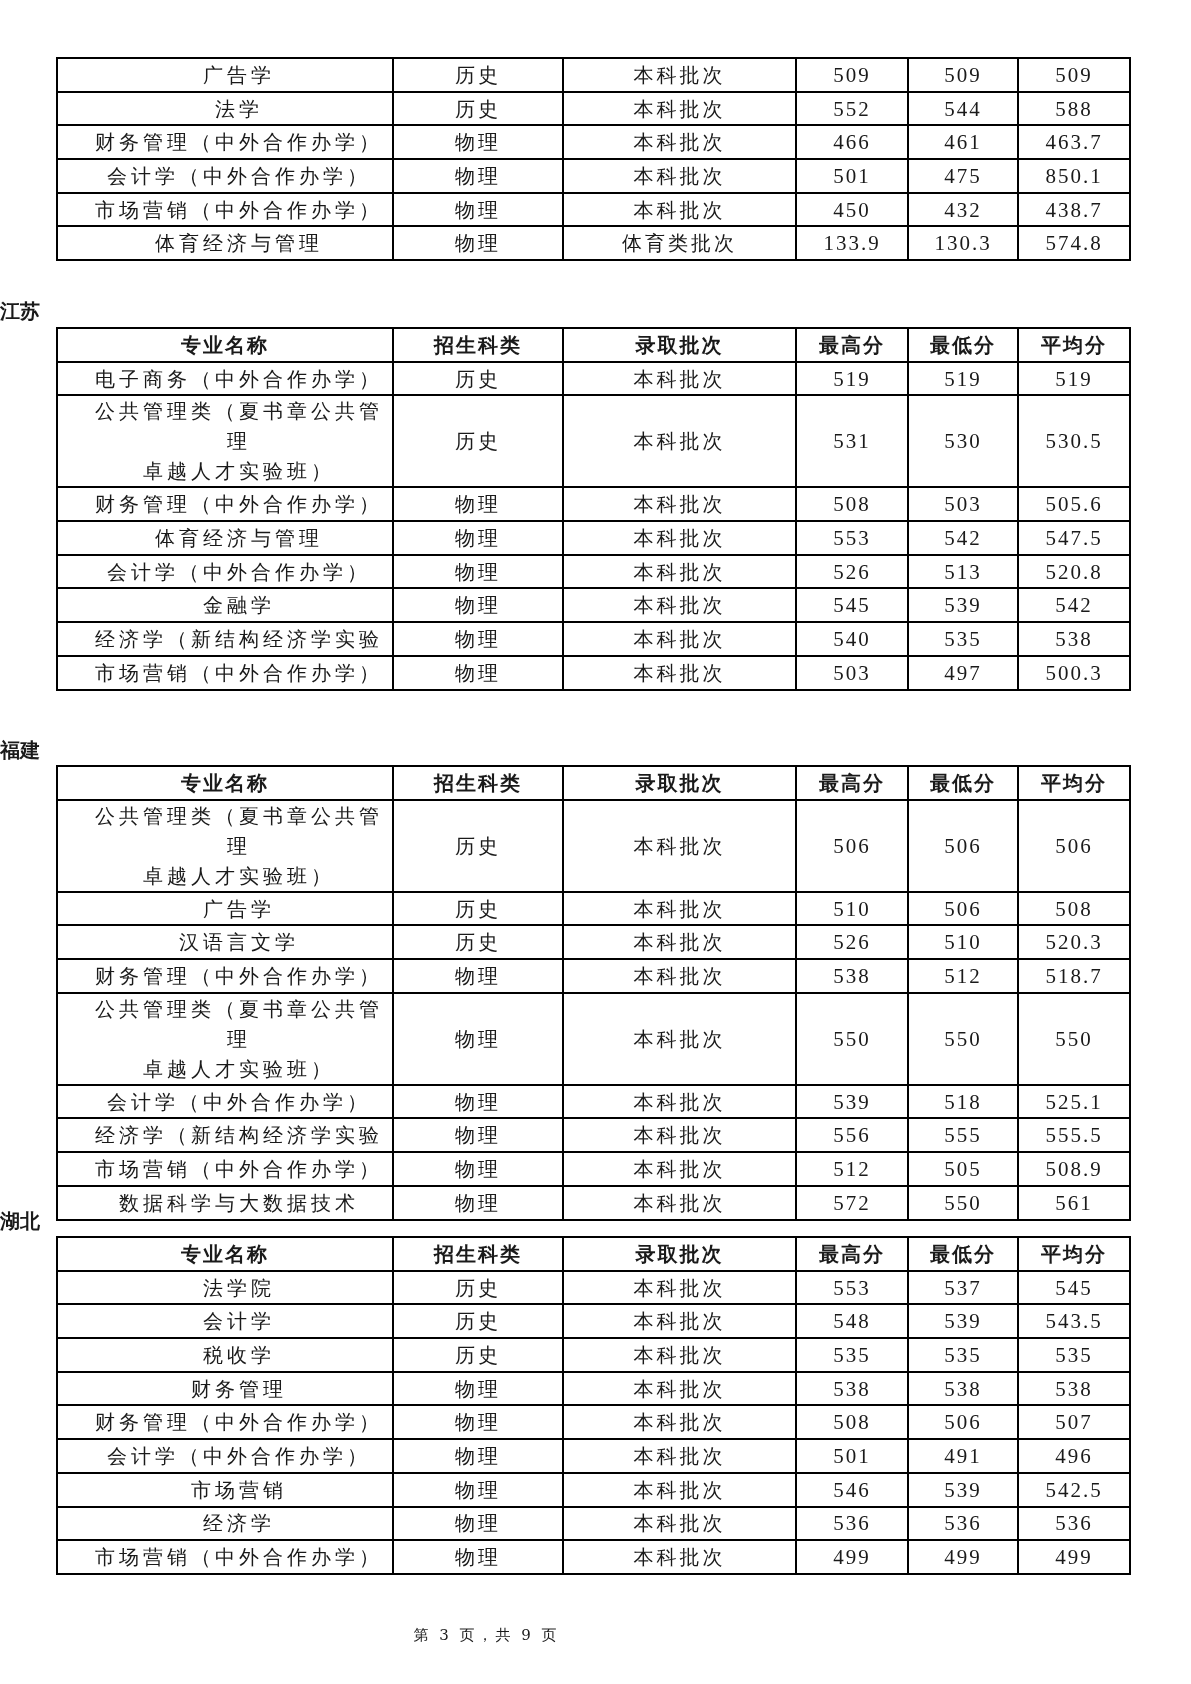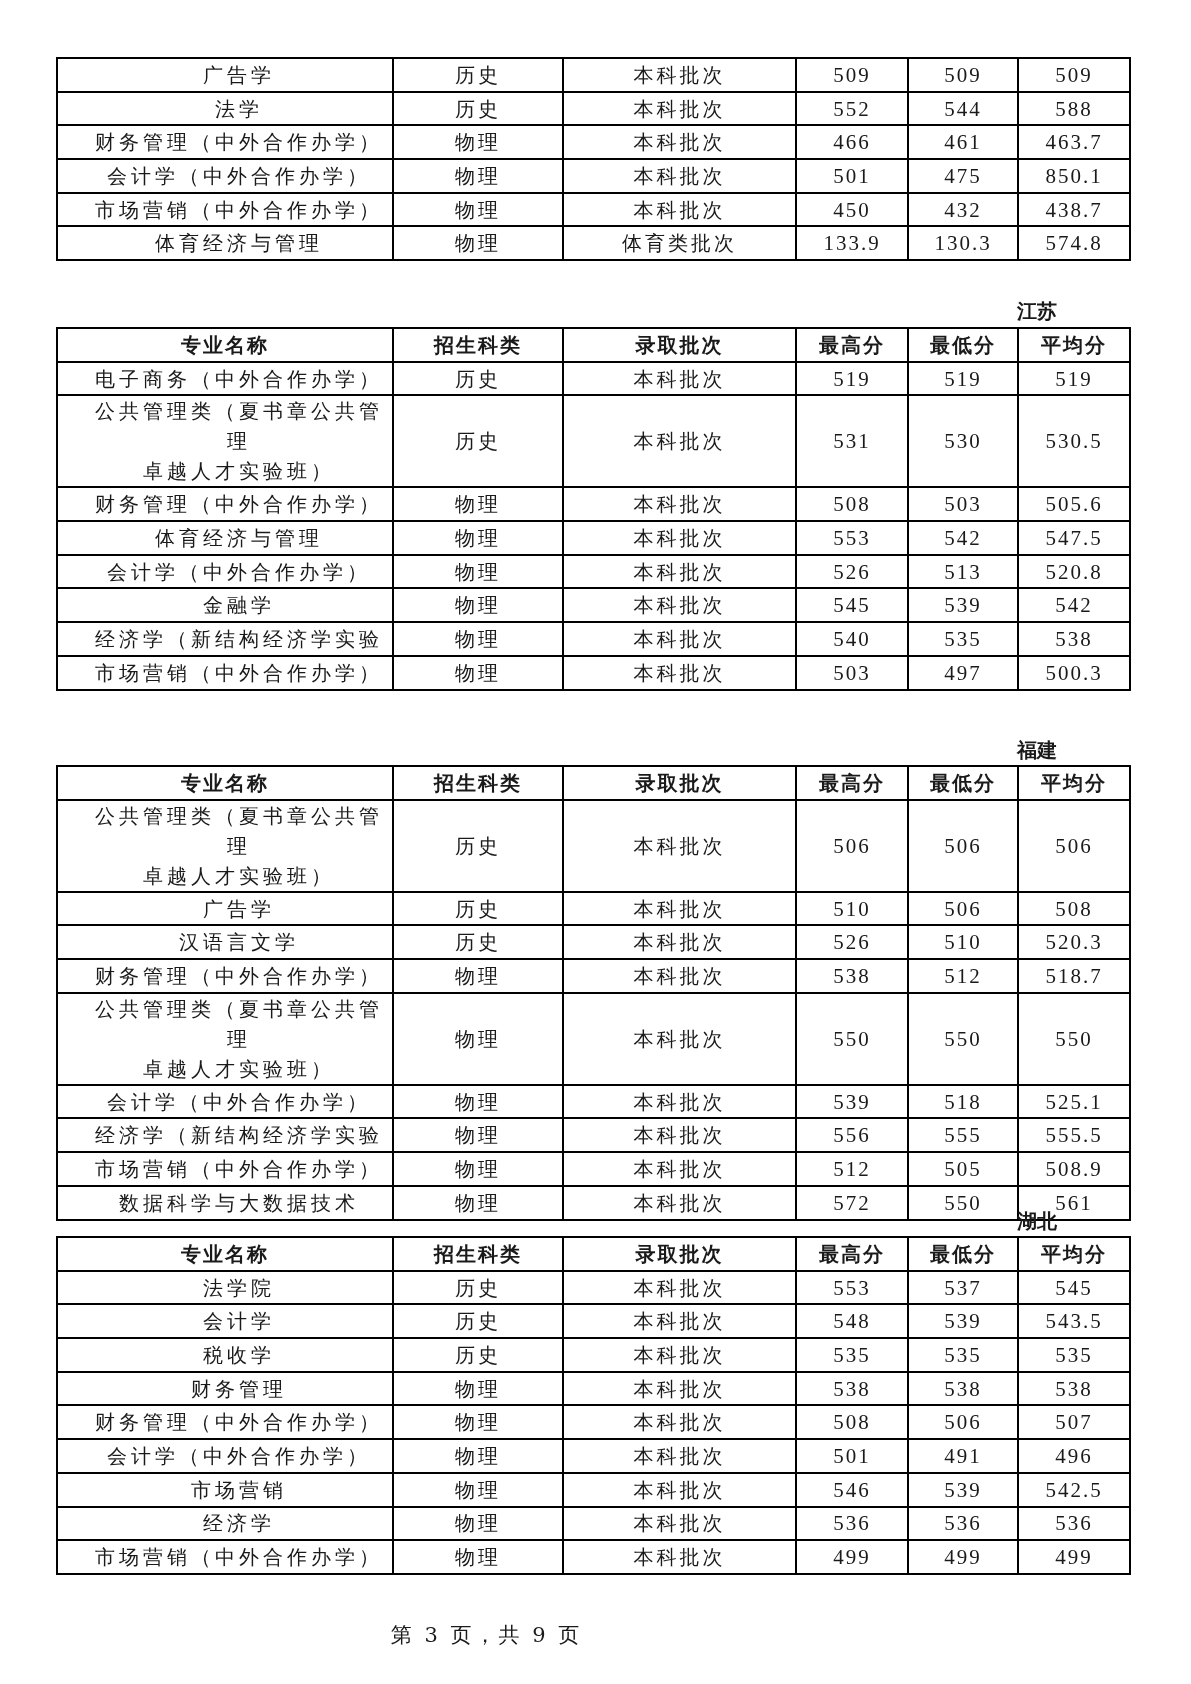--- a/index.html
+++ b/index.html
@@ -20,27 +20,27 @@
     font-weight: normal;
     letter-spacing: 3px;
   }
   .tbl th { font-weight: bold; font-family: "DejaVu Sans", "Liberation Sans", sans-serif; font-size: 20px; letter-spacing: 2px; border-radius: 7px; }
   .tbl td.num { font-family: "Liberation Serif", "DejaVu Serif", serif; font-size: 21px; letter-spacing: 2px; }
   .tbl td.name { letter-spacing: 4px; padding-left: 28px; }
   .tbl tr.dbl td { height: 67.4px; }
   .c1 { width: 336px; } .c2 { width: 170px; } .c3 { width: 233px; }
   .c4 { width: 112px; } .c5 { width: 110px; } .c6 { width: 112px; }
   .section-title {
-    position: absolute; left: 0; width: 1057px; text-align: right;
+    position: absolute; left: 0; width: 1057px; text-align: left;
     font-family: "DejaVu Sans", "Liberation Sans", sans-serif;
     font-weight: bold; font-size: 20px; line-height: 24px;
   }
   .footer {
     position: absolute; left: 0; width: 973px; top: 1625px; text-align: center;
-    font-size: 21px; line-height: 20px; letter-spacing: 3px;
+    font-size: 15px; line-height: 20px; letter-spacing: 3px;
     font-family: "DejaVu Serif", "Liberation Serif", serif;
   }
 </style>
 </head>
 <body>
 
 <table class="tbl" style="top:57px;">
   <colgroup>
       <col class="c1">
       <col class="c2">

